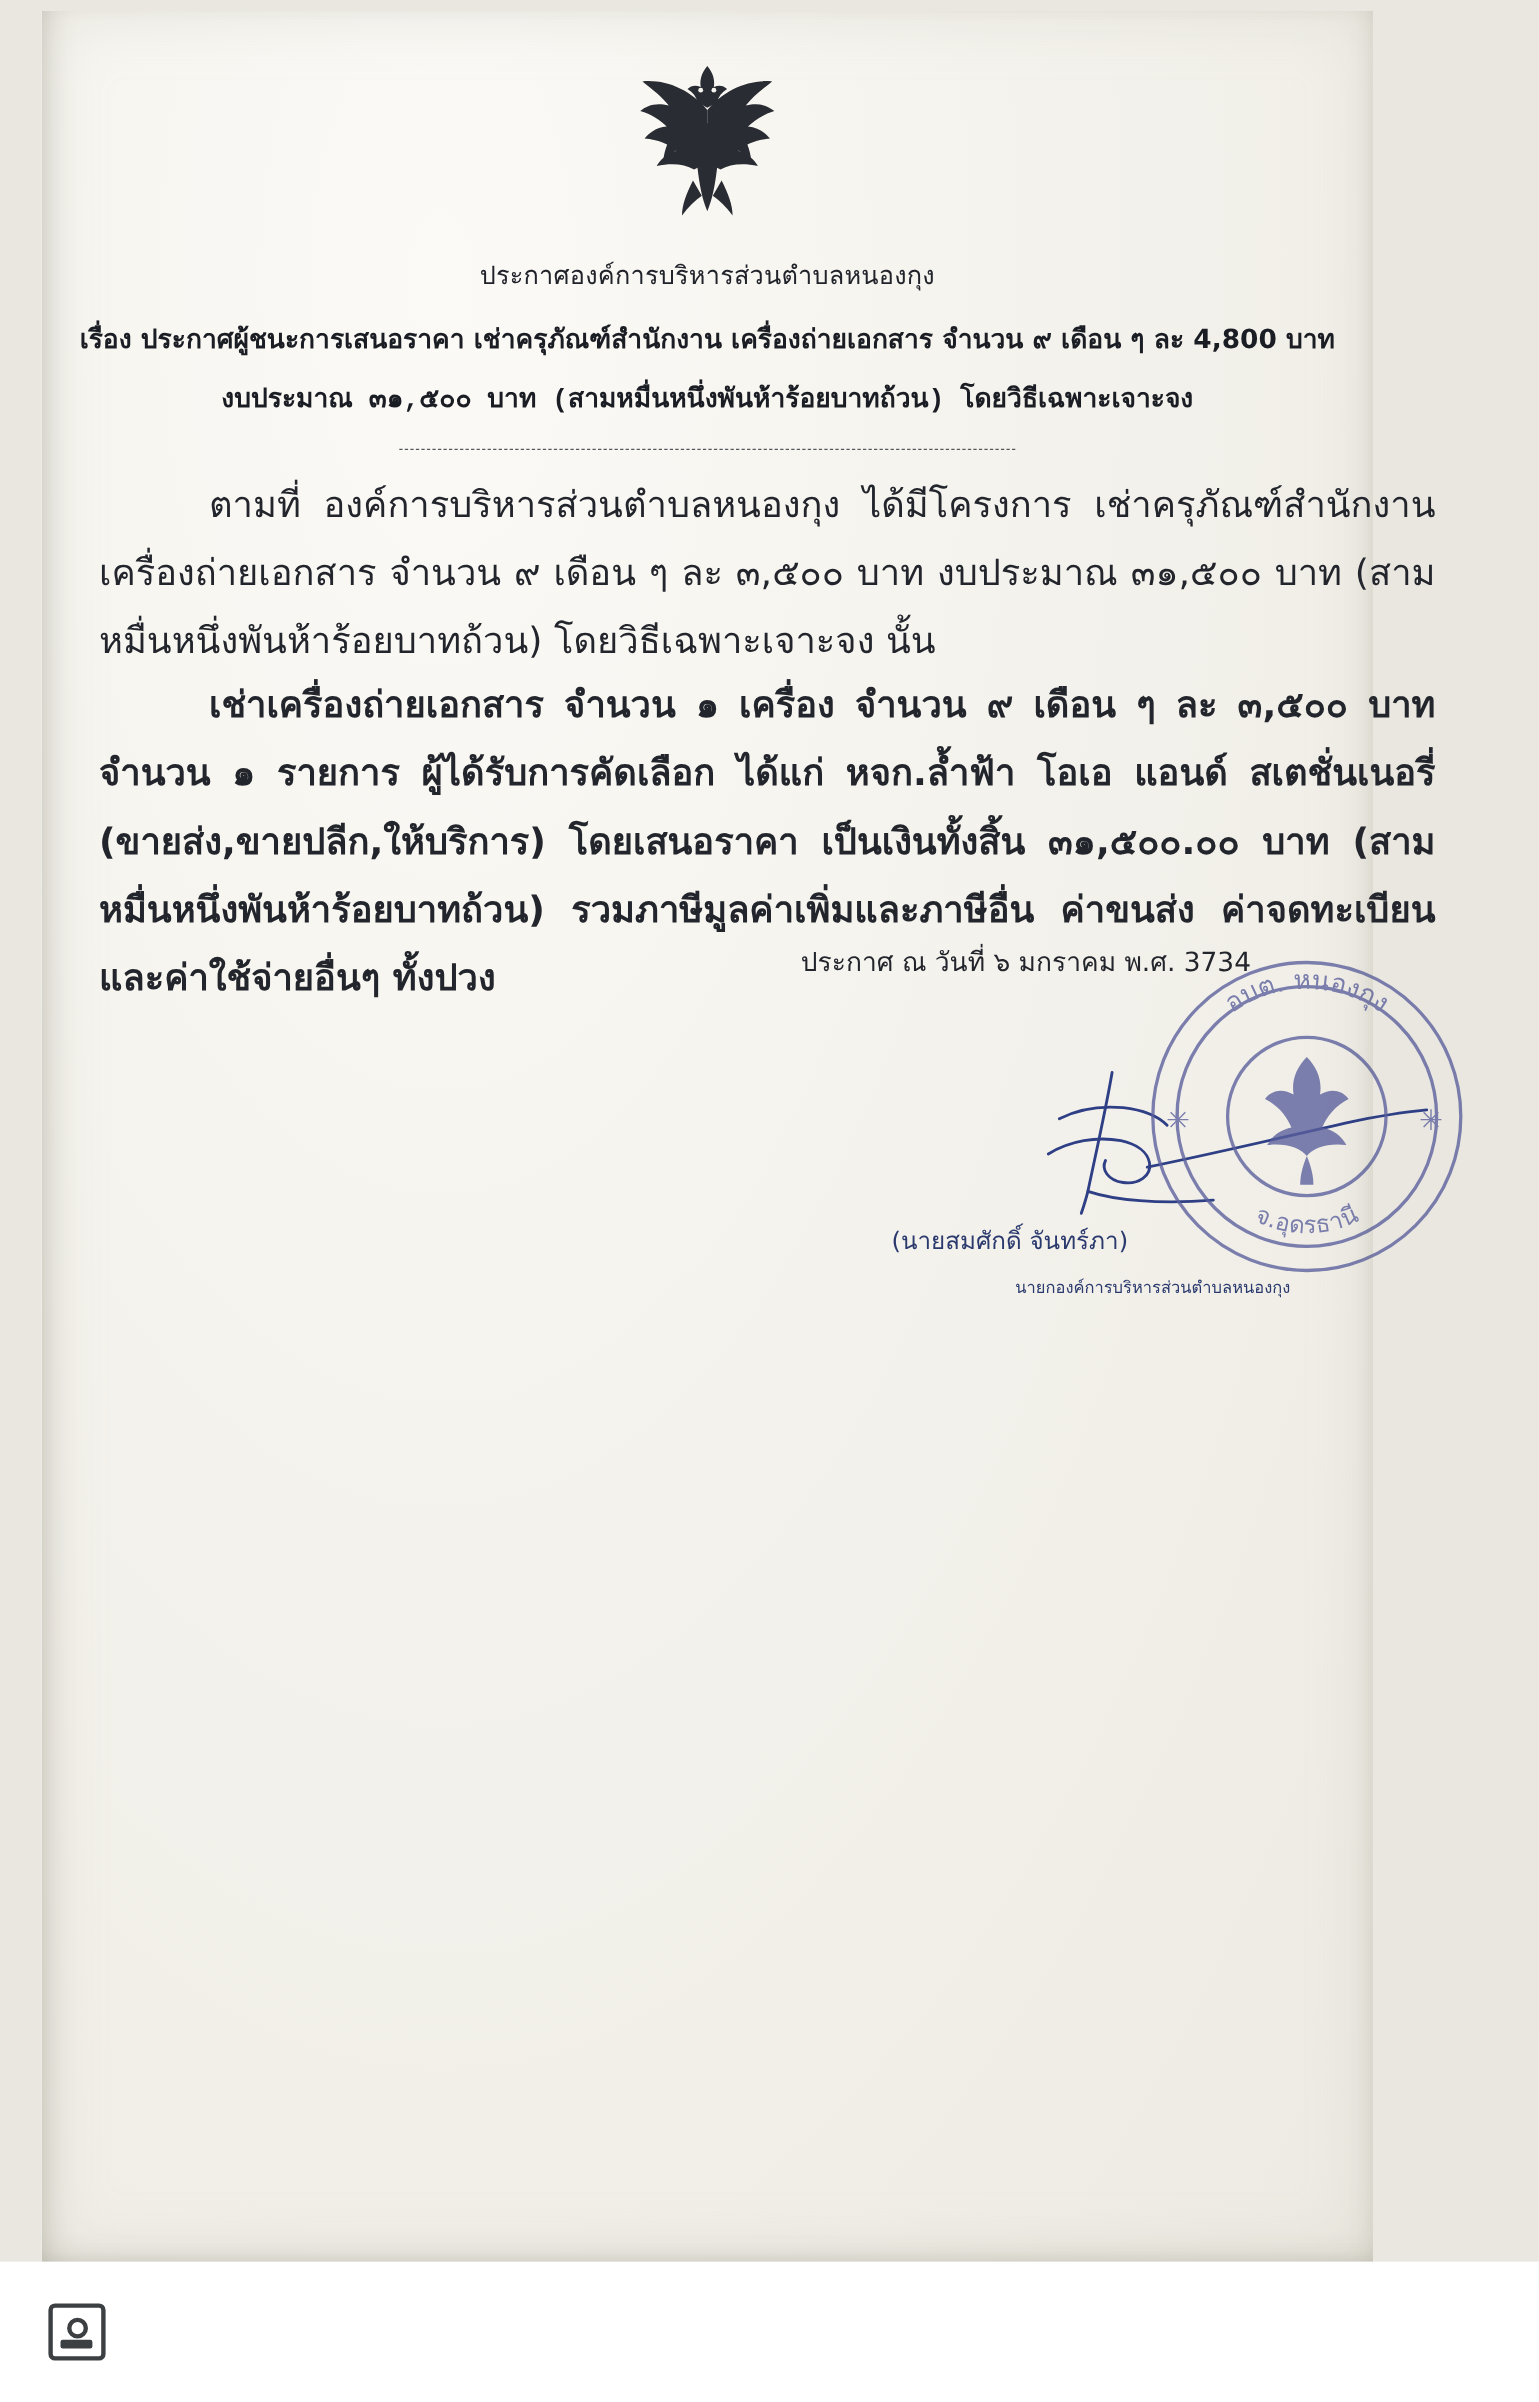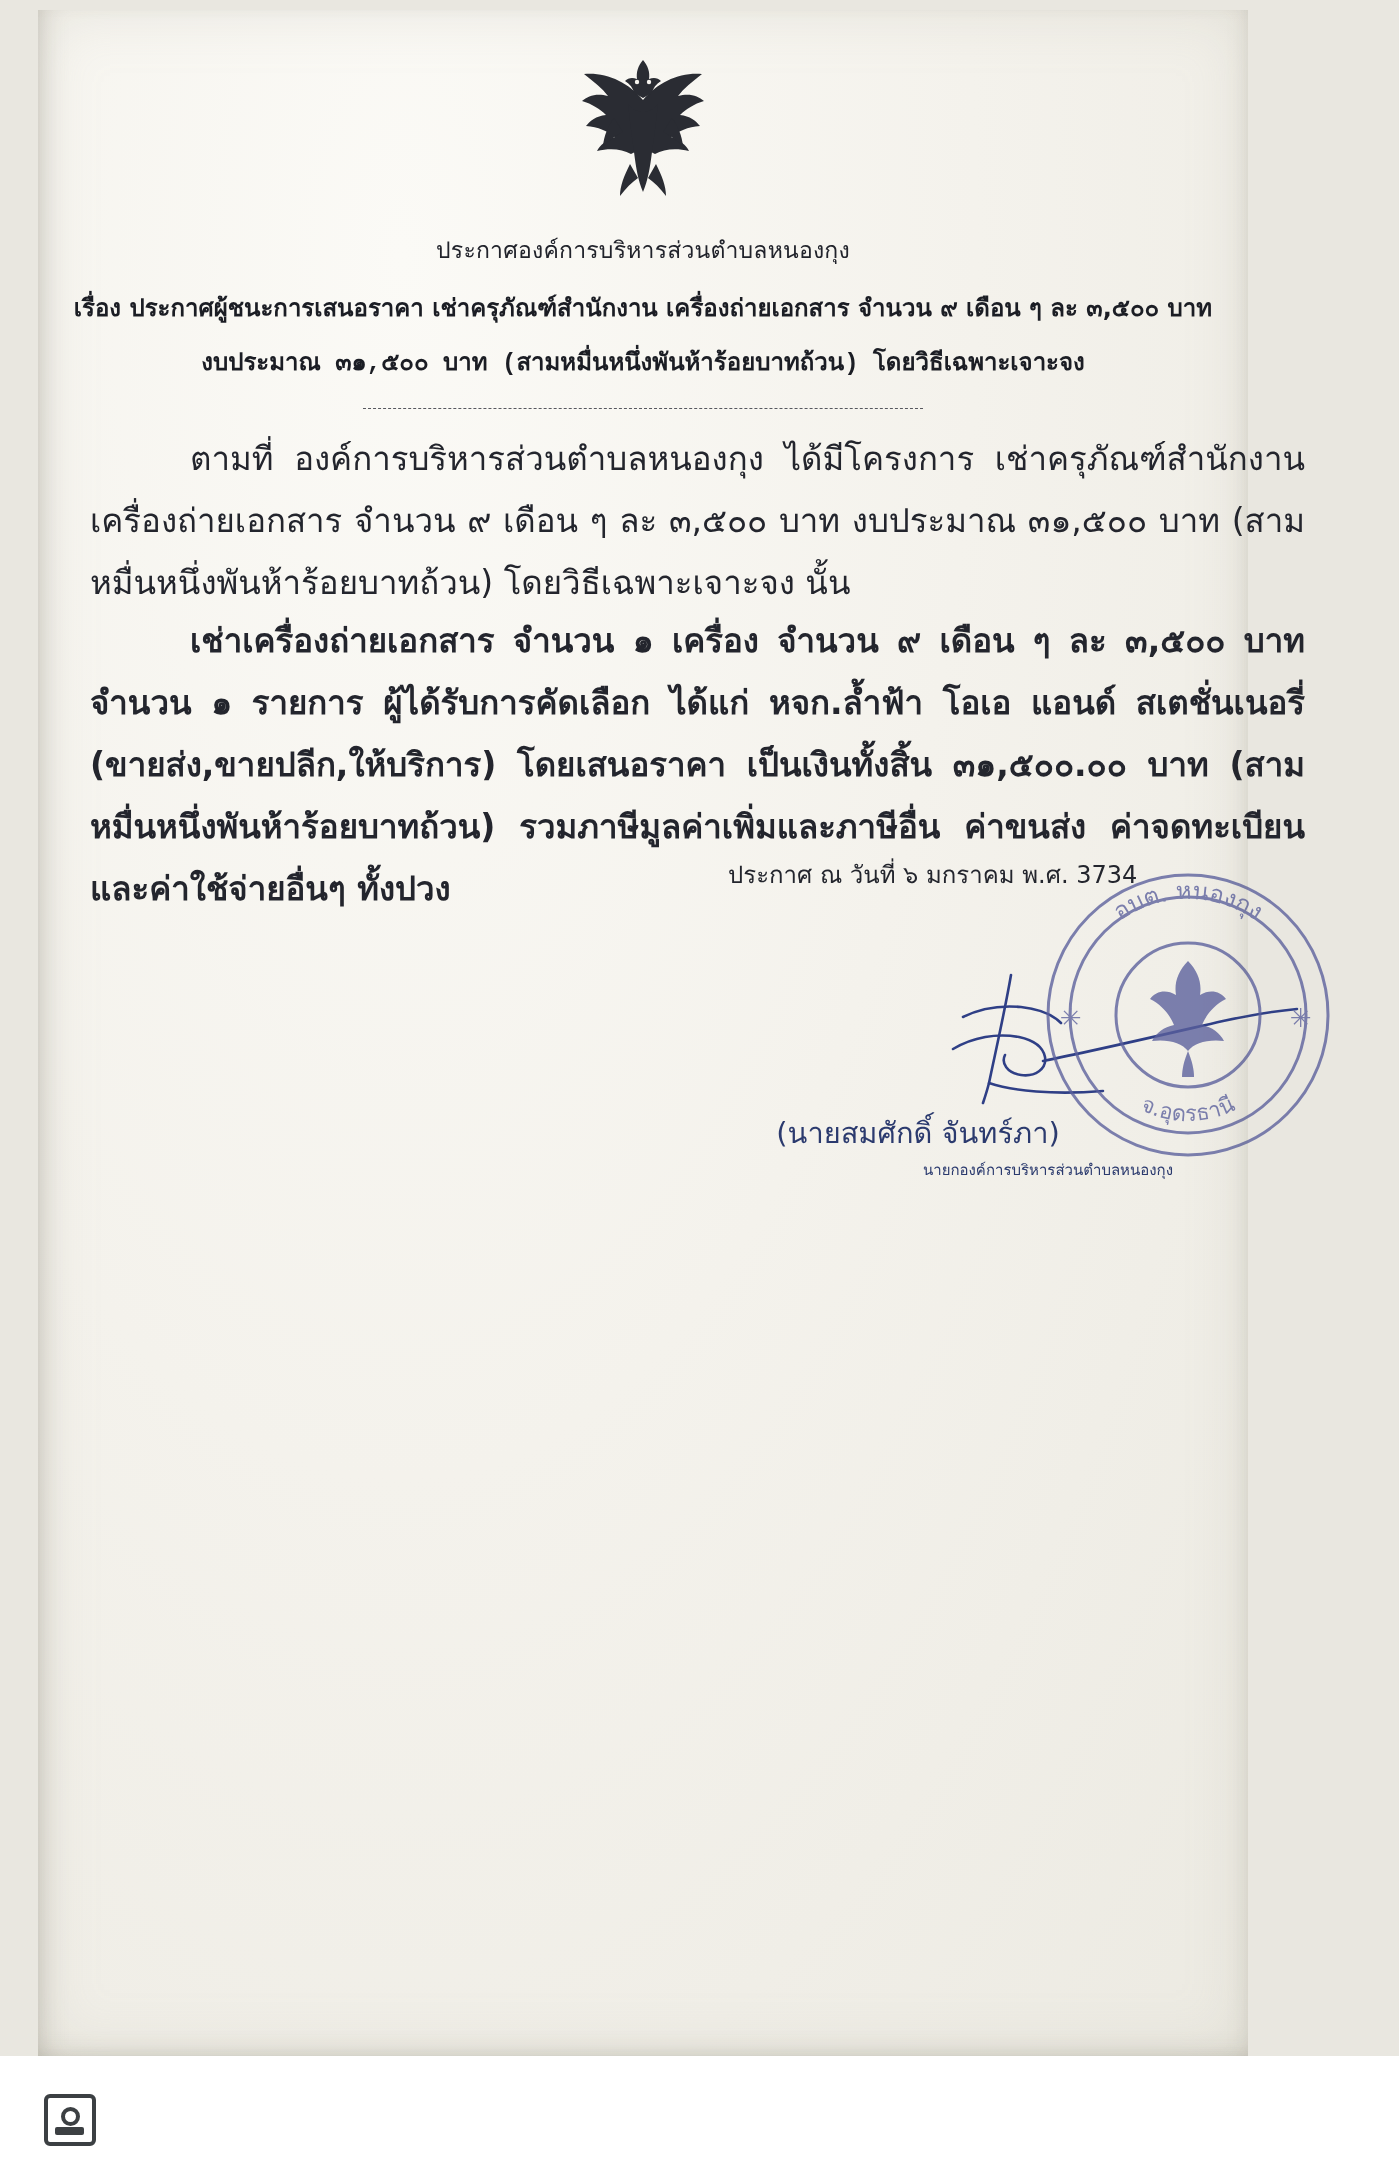--- a/index.html
+++ b/index.html
@@ -108,21 +108,21 @@
     top: 845px;
     font-size: 24px;
     color: #23252d;
     white-space: nowrap;
   }
   .sign-name {
     position: absolute;
     left: 880px;
     top: 1100px;
     transform: translateX(-50%);
-    font-size: 29px;
+    font-size: 22px;
     color: #2b3a6e;
     white-space: nowrap;
   }
   .sign-title {
     position: absolute;
     left: 1010px;
     top: 1148px;
     transform: translateX(-50%);
     font-size: 15px;
     color: #2b3a6e;
@@ -231,21 +231,21 @@
         </g>
       </svg>
     </div>
 
     <div class="doc-text">
 
       <div class="line center t-head" style="top:222px;">ประกาศองค์การบริหารส่วนตำบลหนองกุง</div>
 
       <div class="line center t-subject" style="top:278px;">
         <span class="lbl">เรื่อง</span>
-        <span>ประกาศผู้ชนะการเสนอราคา เช่าครุภัณฑ์สำนักงาน เครื่องถ่ายเอกสาร จำนวน ๙ เดือน ๆ ละ ๓,๕๐๐ บาท</span>
+        <span>ประกาศผู้ชนะการเสนอราคา เช่าครุภัณฑ์สำนักงาน เครื่องถ่ายเอกสาร จำนวน ๙ เดือน ๆ ละ 4,800 บาท</span>
       </div>
 
       <div class="line center t-subject" style="top:332px;font-family:Liberation Mono, monospace;">งบประมาณ ๓๑,๕๐๐ บาท (สามหมื่นหนึ่งพันห้าร้อยบาทถ้วน) โดยวิธีเฉพาะเจาะจง</div>
 
       <div class="rule"></div>
 
       <div class="para" style="top:418px;">
         <span class="indent"></span><span>ตามที่ องค์การบริหารส่วนตำบลหนองกุง ได้มีโครงการ เช่าครุภัณฑ์สำนักงาน เครื่องถ่ายเอกสาร จำนวน ๙ เดือน ๆ ละ ๓,๕๐๐ บาท งบประมาณ ๓๑,๕๐๐ บาท (สามหมื่นหนึ่งพันห้าร้อยบาทถ้วน) โดยวิธีเฉพาะเจาะจง นั้น</span>
       </div>
 

